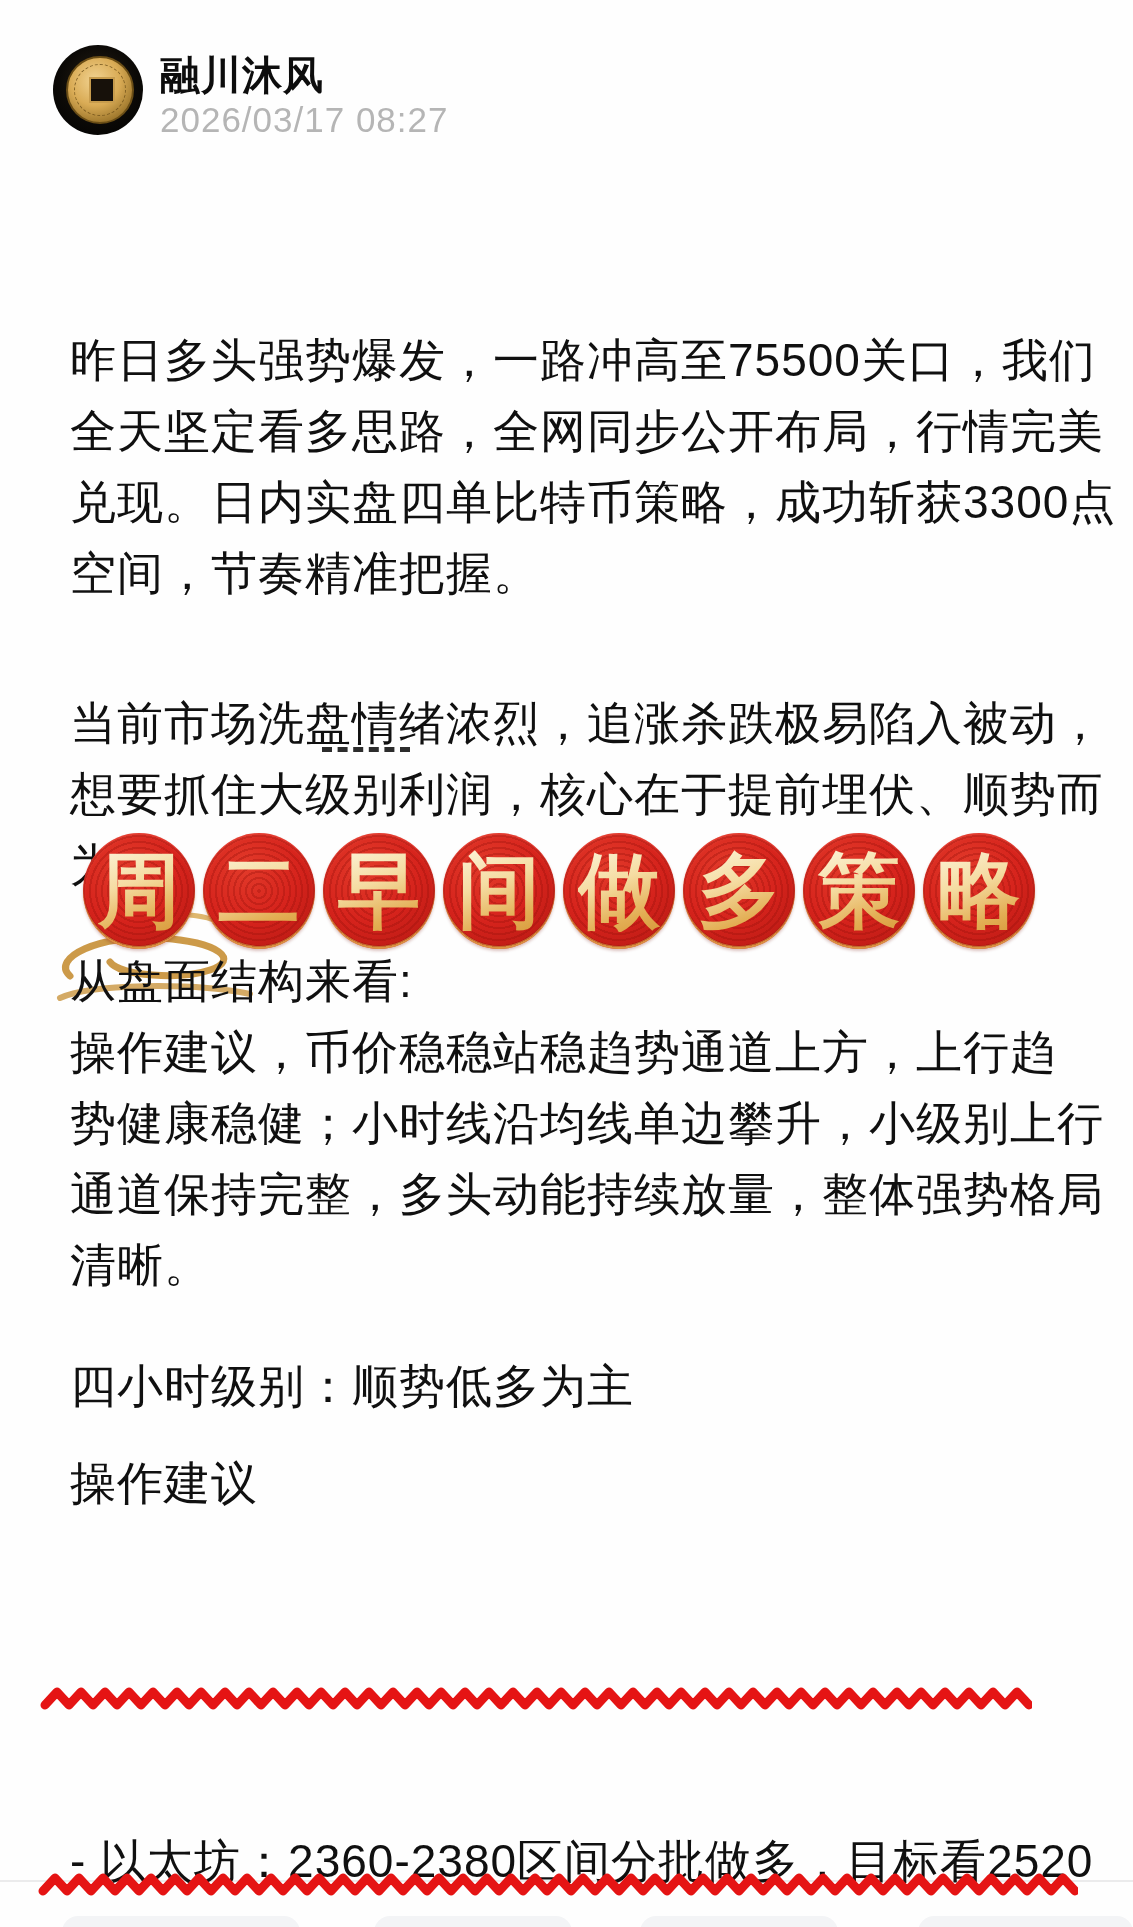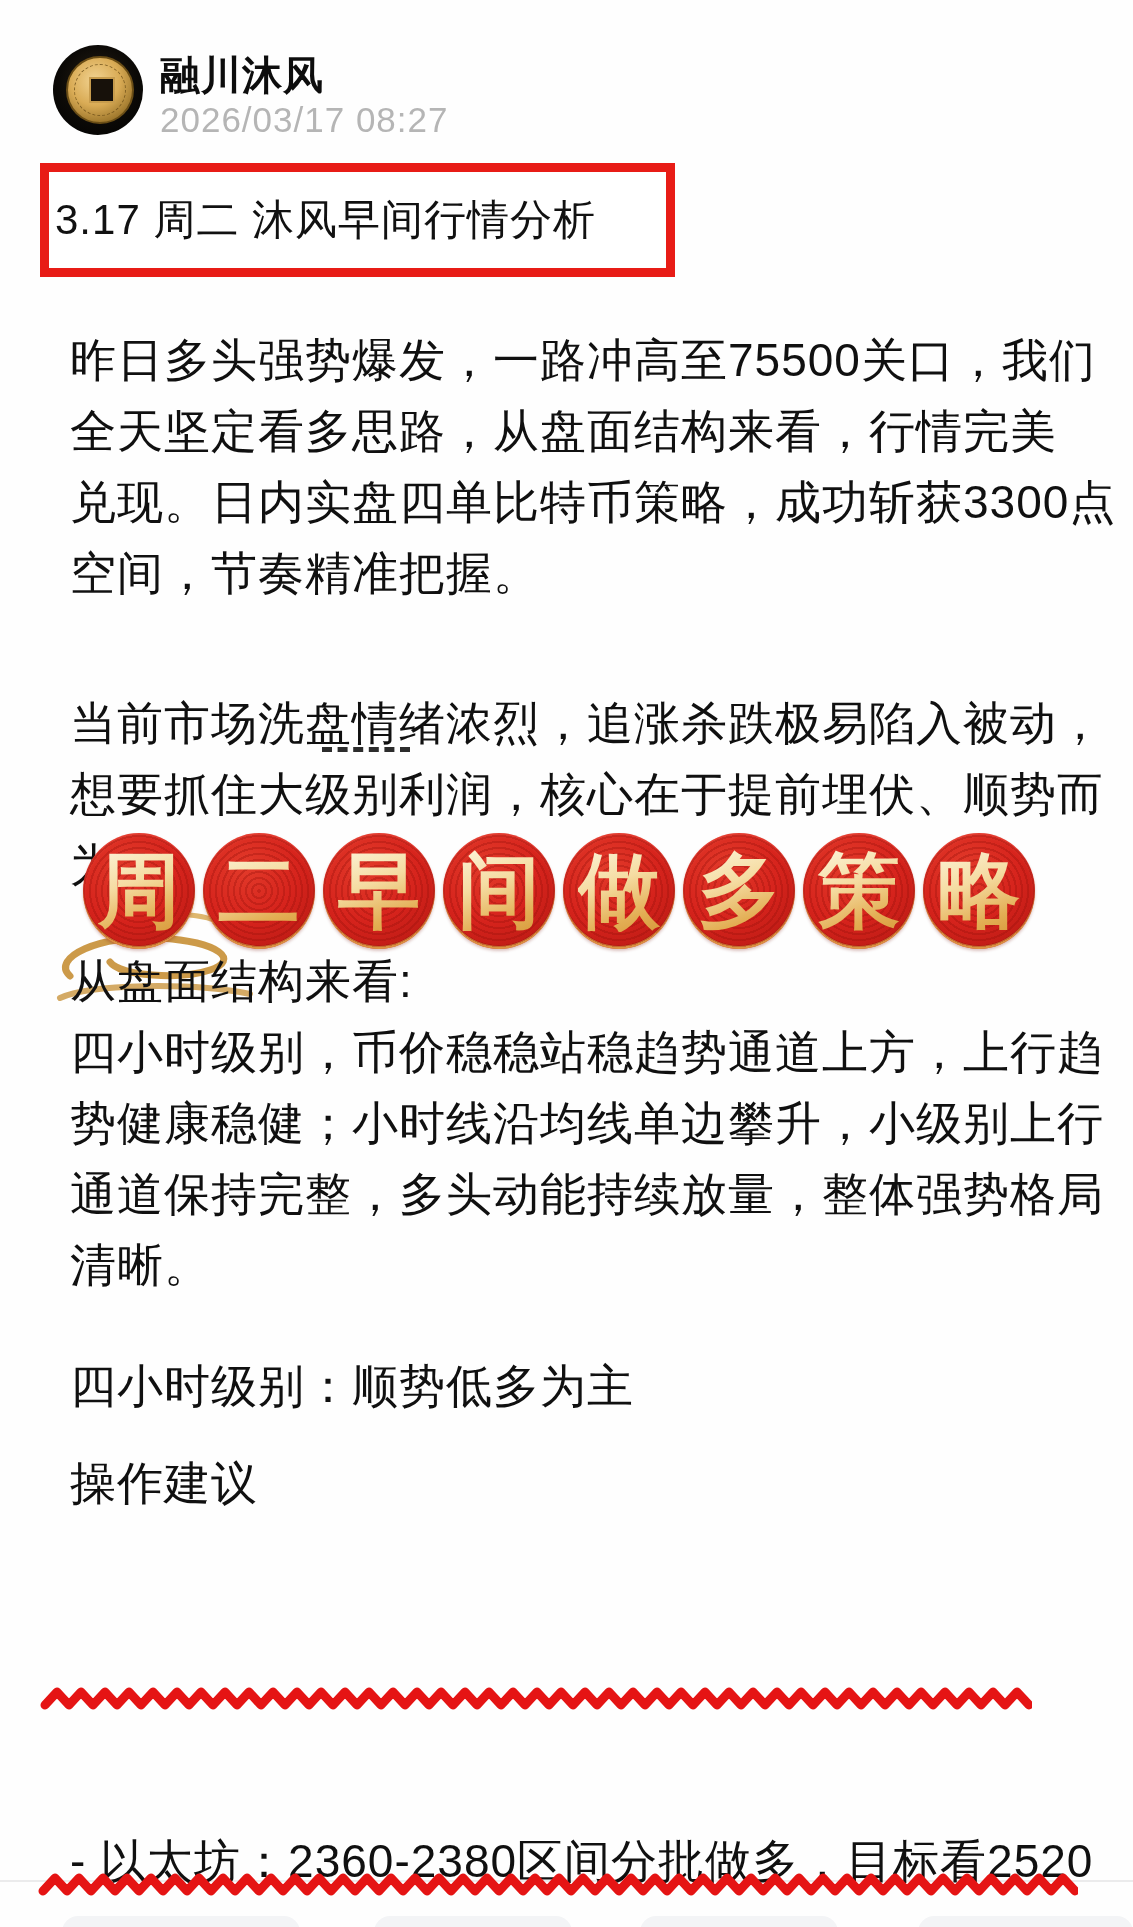--- a/index.html
+++ b/index.html
@@ -70,27 +70,24 @@
 
   <div class="avatar">
     <div class="coin">
       <div class="coin-ring"></div>
       <div class="coin-hole"></div>
     </div>
   </div>
   <div class="author">融川沐风</div>
   <div class="timestamp">2026/03/17 08:27</div>
 
-  <div class="title-box">
-    <span class="title-text">3.17 周二 沐风早间行情分析</span>
-  </div>
 
   <div class="para p1">
     <div class="line">昨日多头强势爆发，一路冲高至75500关口，我们</div>
-    <div class="line">全天坚定看多思路，从盘面结构来看，行情完美</div>
+    <div class="line">全天坚定看多思路，全网同步公开布局，行情完美</div>
     <div class="line">兑现。日内实盘四单比特币策略，成功斩获3300点</div>
     <div class="line">空间，节奏精准把握。</div>
   </div>
 
   <div class="para p2">
     <div class="line">当前市场洗盘情绪浓烈，追涨杀跌极易陷入被动，</div>
     <div class="line">想要抓住大级别利润，核心在于提前埋伏、顺势而</div>
     <div class="line">为。</div>
   </div>
   <div class="dashed-underline"></div>
@@ -123,21 +120,21 @@
     <div class="badge">
         <span class="badge-char">策</span>
       </div>
     <div class="badge">
         <span class="badge-char">略</span>
       </div>
   </div>
 
   <div class="para sec-head">从盘面结构来看:</div>
   <div class="para p3">
-    <div class="line">四小时级别，币价稳稳站稳趋势通道上方，上行趋</div>
+    <div class="line">操作建议，币价稳稳站稳趋势通道上方，上行趋</div>
     <div class="line">势健康稳健；小时线沿均线单边攀升，小级别上行</div>
     <div class="line">通道保持完整，多头动能持续放量，整体强势格局</div>
     <div class="line">清晰。</div>
   </div>
 
   <div class="para p4">四小时级别：顺势低多为主</div>
   <div class="para p5">操作建议</div>
 
   <svg class="wavy wavy1" width="992" height="26" viewBox="0 0 992 26">
     <path fill="none" stroke="#e51414" stroke-width="9" stroke-linejoin="round" stroke-linecap="round" d="M5 19 l12 -13 l12 13 l12 -13 l12 13 l12 -13 l12 13 l12 -13 l12 13 l12 -13 l12 13 l12 -13 l12 13 l12 -13 l12 13 l12 -13 l12 13 l12 -13 l12 13 l12 -13 l12 13 l12 -13 l12 13 l12 -13 l12 13 l12 -13 l12 13 l12 -13 l12 13 l12 -13 l12 13 l12 -13 l12 13 l12 -13 l12 13 l12 -13 l12 13 l12 -13 l12 13 l12 -13 l12 13 l12 -13 l12 13 l12 -13 l12 13 l12 -13 l12 13 l12 -13 l12 13 l12 -13 l12 13 l12 -13 l12 13 l12 -13 l12 13 l12 -13 l12 13 l12 -13 l12 13 l12 -13 l12 13 l12 -13 l12 13 l12 -13 l12 13 l12 -13 l12 13 l12 -13 l12 13 l12 -13 l12 13 l12 -13 l12 13 l12 -13 l12 13 l12 -13 l12 13 l12 -13 l12 13 l12 -13 l12 13 l12 -13 l12 13"></path>

